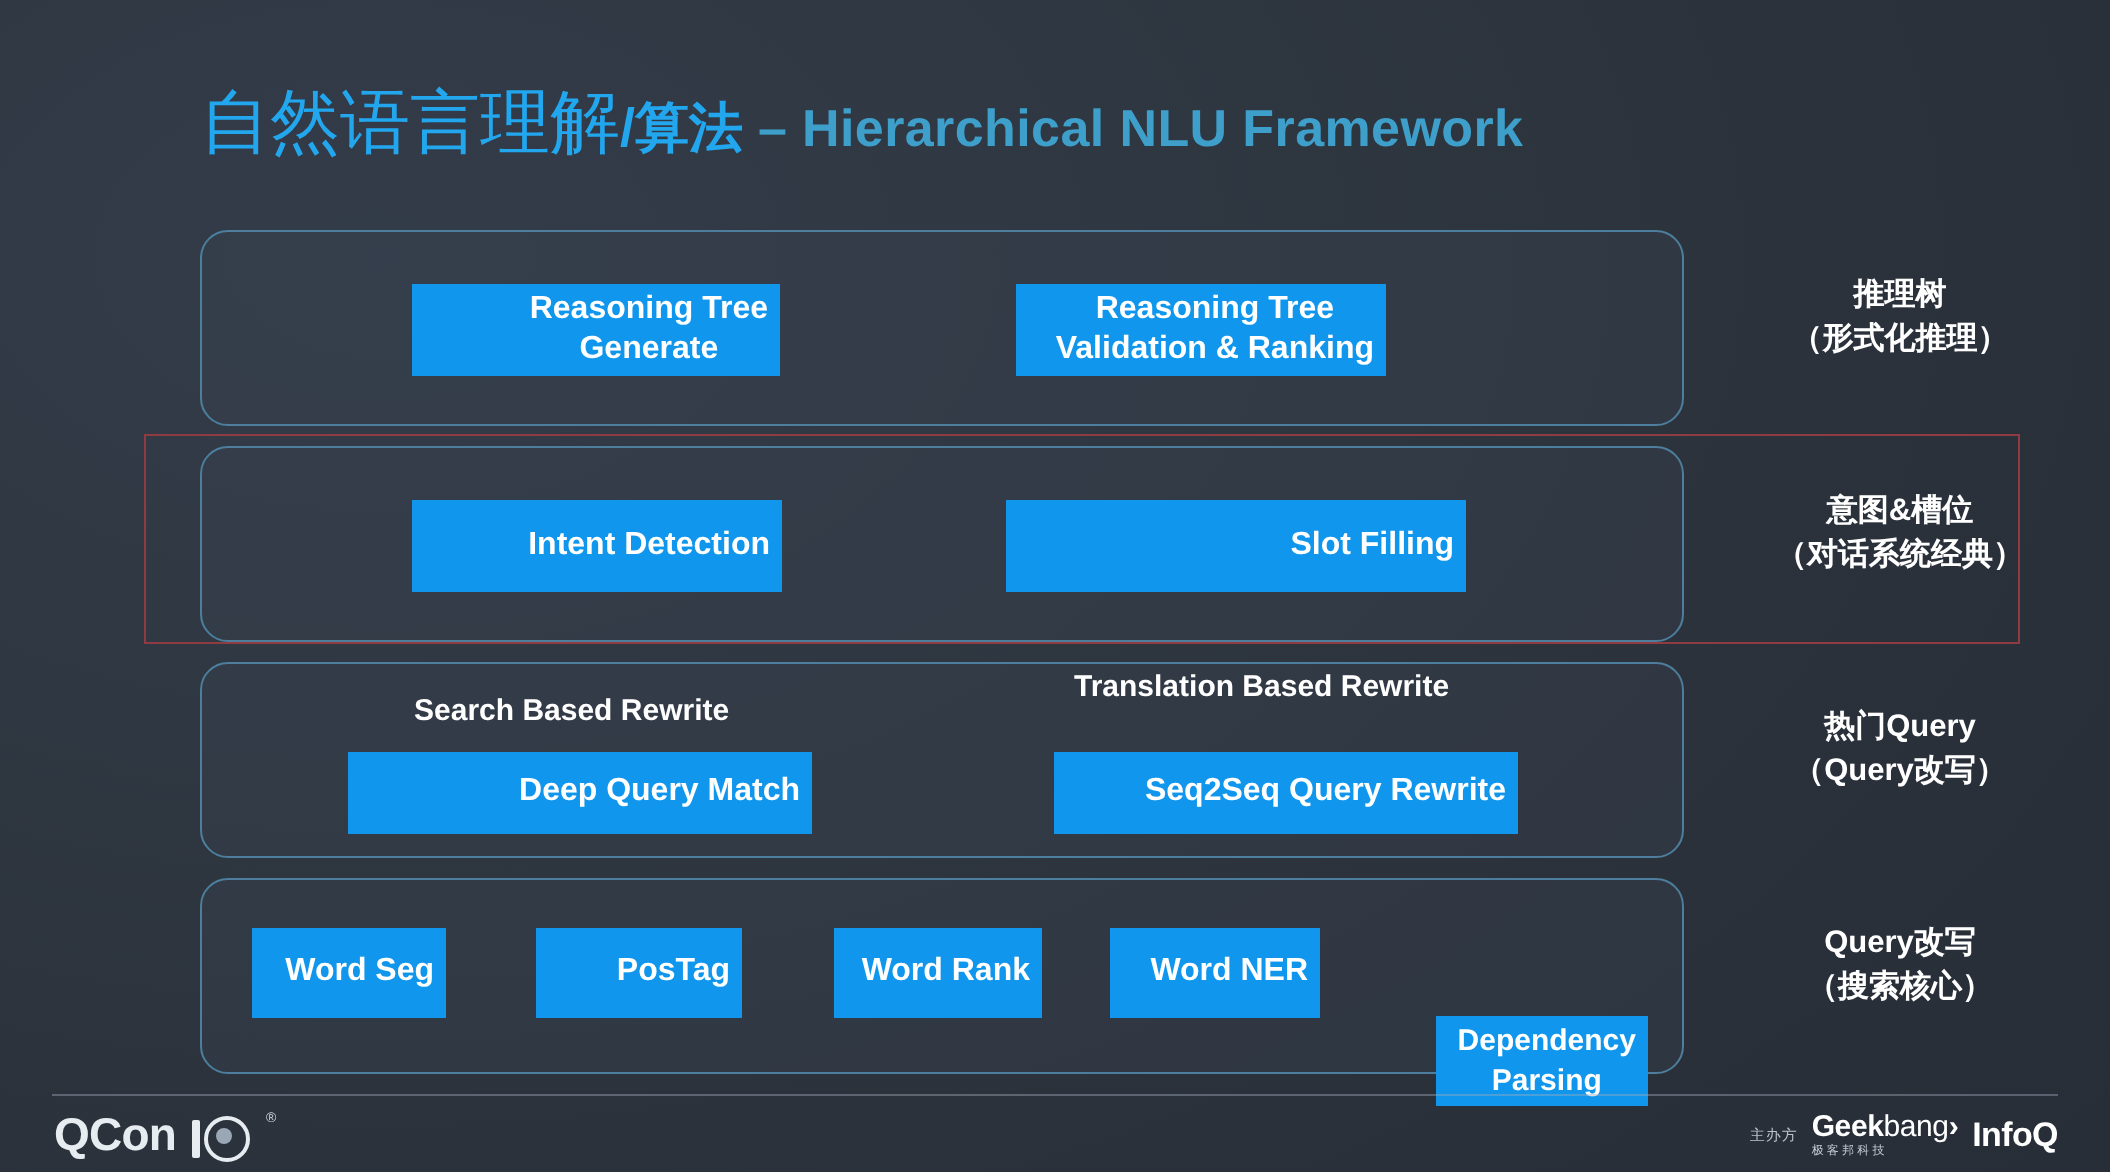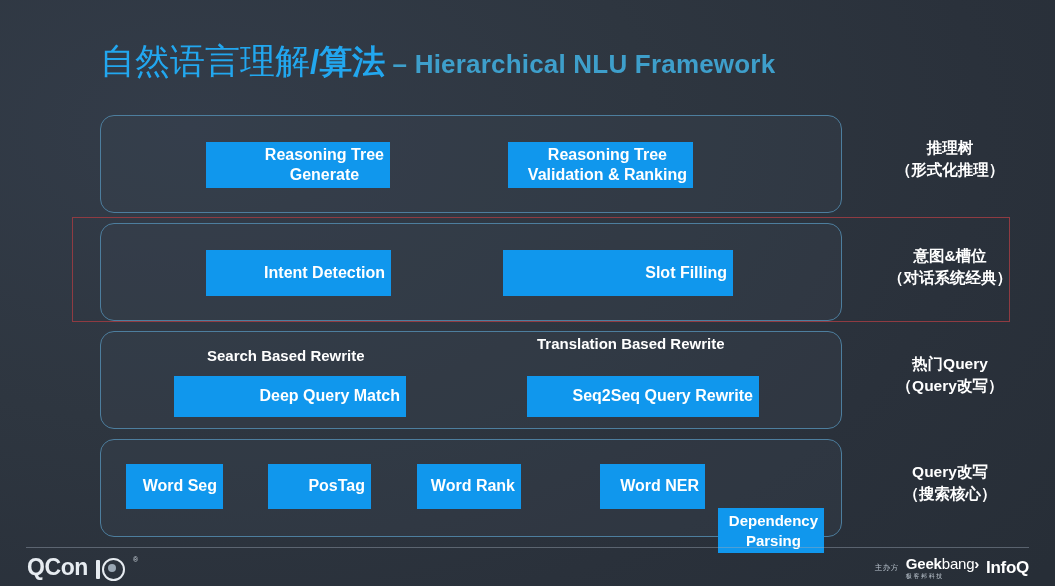--- a/index.html
+++ b/index.html
@@ -31,21 +31,21 @@
     white-space: nowrap;
   }
   .t-cn {
     font-size: 35px;
     font-weight: normal;
     color: #22a7ef;
     letter-spacing: 0px;
     vertical-align: baseline;
   }
   .t-cn2 {
-    font-size: 33px;
+    font-size: 27px;
     font-weight: bold;
     color: #22a7ef;
     vertical-align: baseline;
     margin-top: 20px;
   }
   .t-en {
     font-size: 26px;
     font-weight: bold;
     color: #3e9fcb;
     vertical-align: baseline;
@@ -101,21 +101,21 @@
   
   #box-intent       { left: 206px; top: 250px; width: 185px; height: 46px; }
   #box-slot         { left: 503px; top: 250px; width: 230px; height: 46px; }
   
   #box-deep-query   { left: 174px; top: 376px; width: 232px; height: 41px; }
   #box-seq2seq      { left: 527px; top: 376px; width: 232px; height: 41px; }
   
   #box-word-seg     { left: 126px; top: 464px; width: 97px;  height: 45px; }
   #box-postag       { left: 268px; top: 464px; width: 103px; height: 45px; }
   #box-word-rank    { left: 417px; top: 464px; width: 104px; height: 45px; }
-  #box-word-ner     { left: 600px; top: 464px; width: 105px; height: 45px; }
+  #box-word-ner     { left: 555px; top: 464px; width: 105px; height: 45px; }
   #box-dep-parse    { left: 718px; top: 464px; width: 106px; height: 45px; font-size: 15px; margin-top: 44px; }
 
   
   .subcap {
     position: absolute;
     color: #ffffff;
     font-size: 15px;
     font-weight: bold;
     white-space: nowrap;
   }

